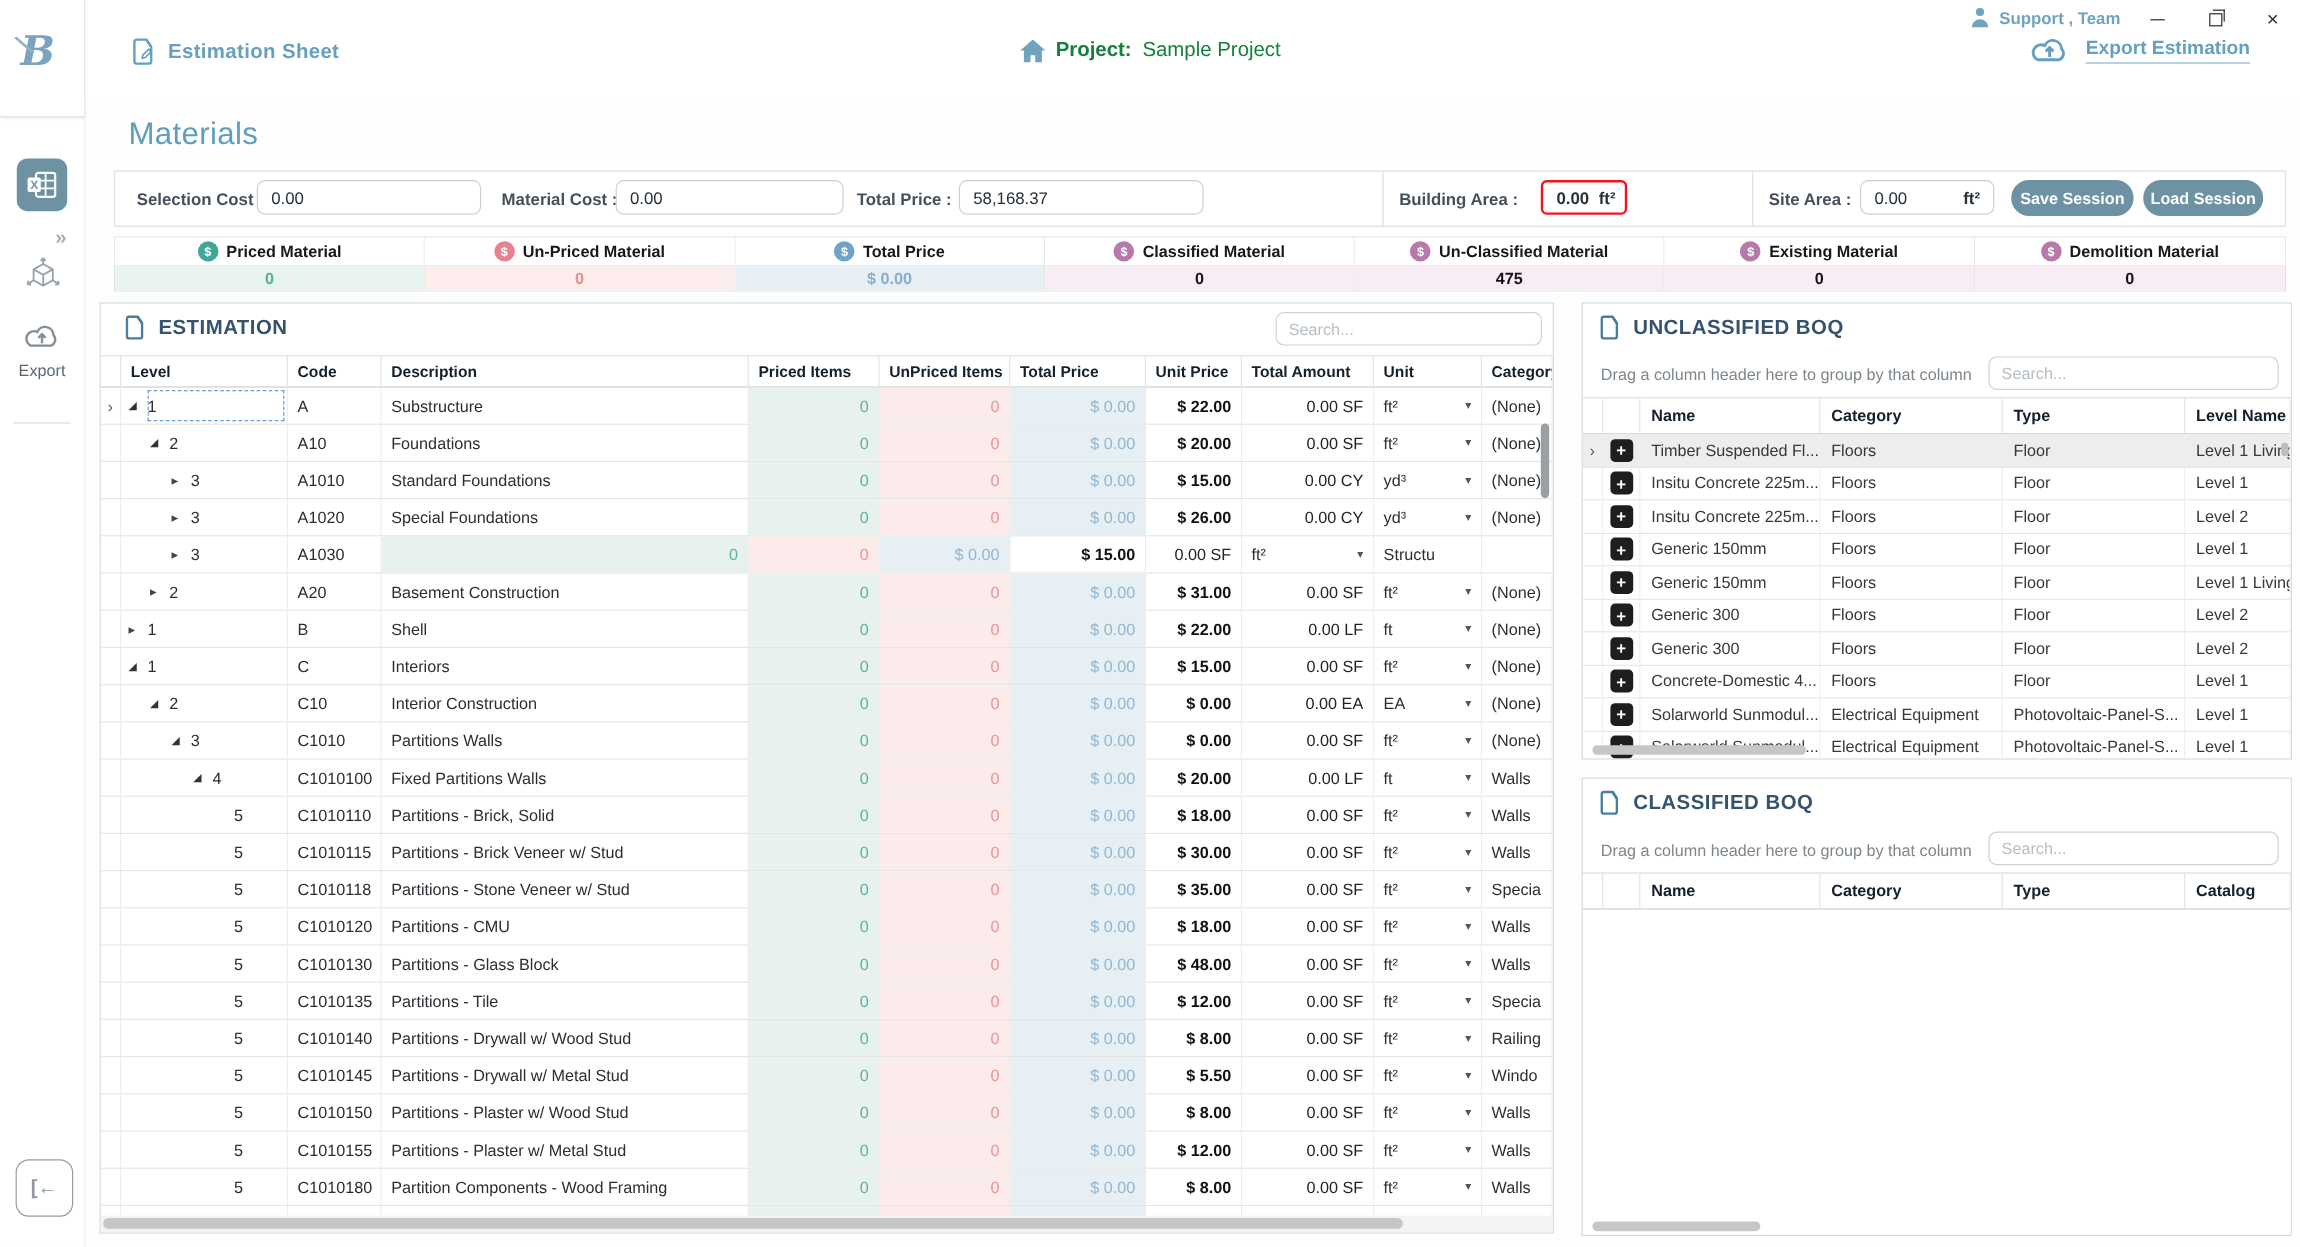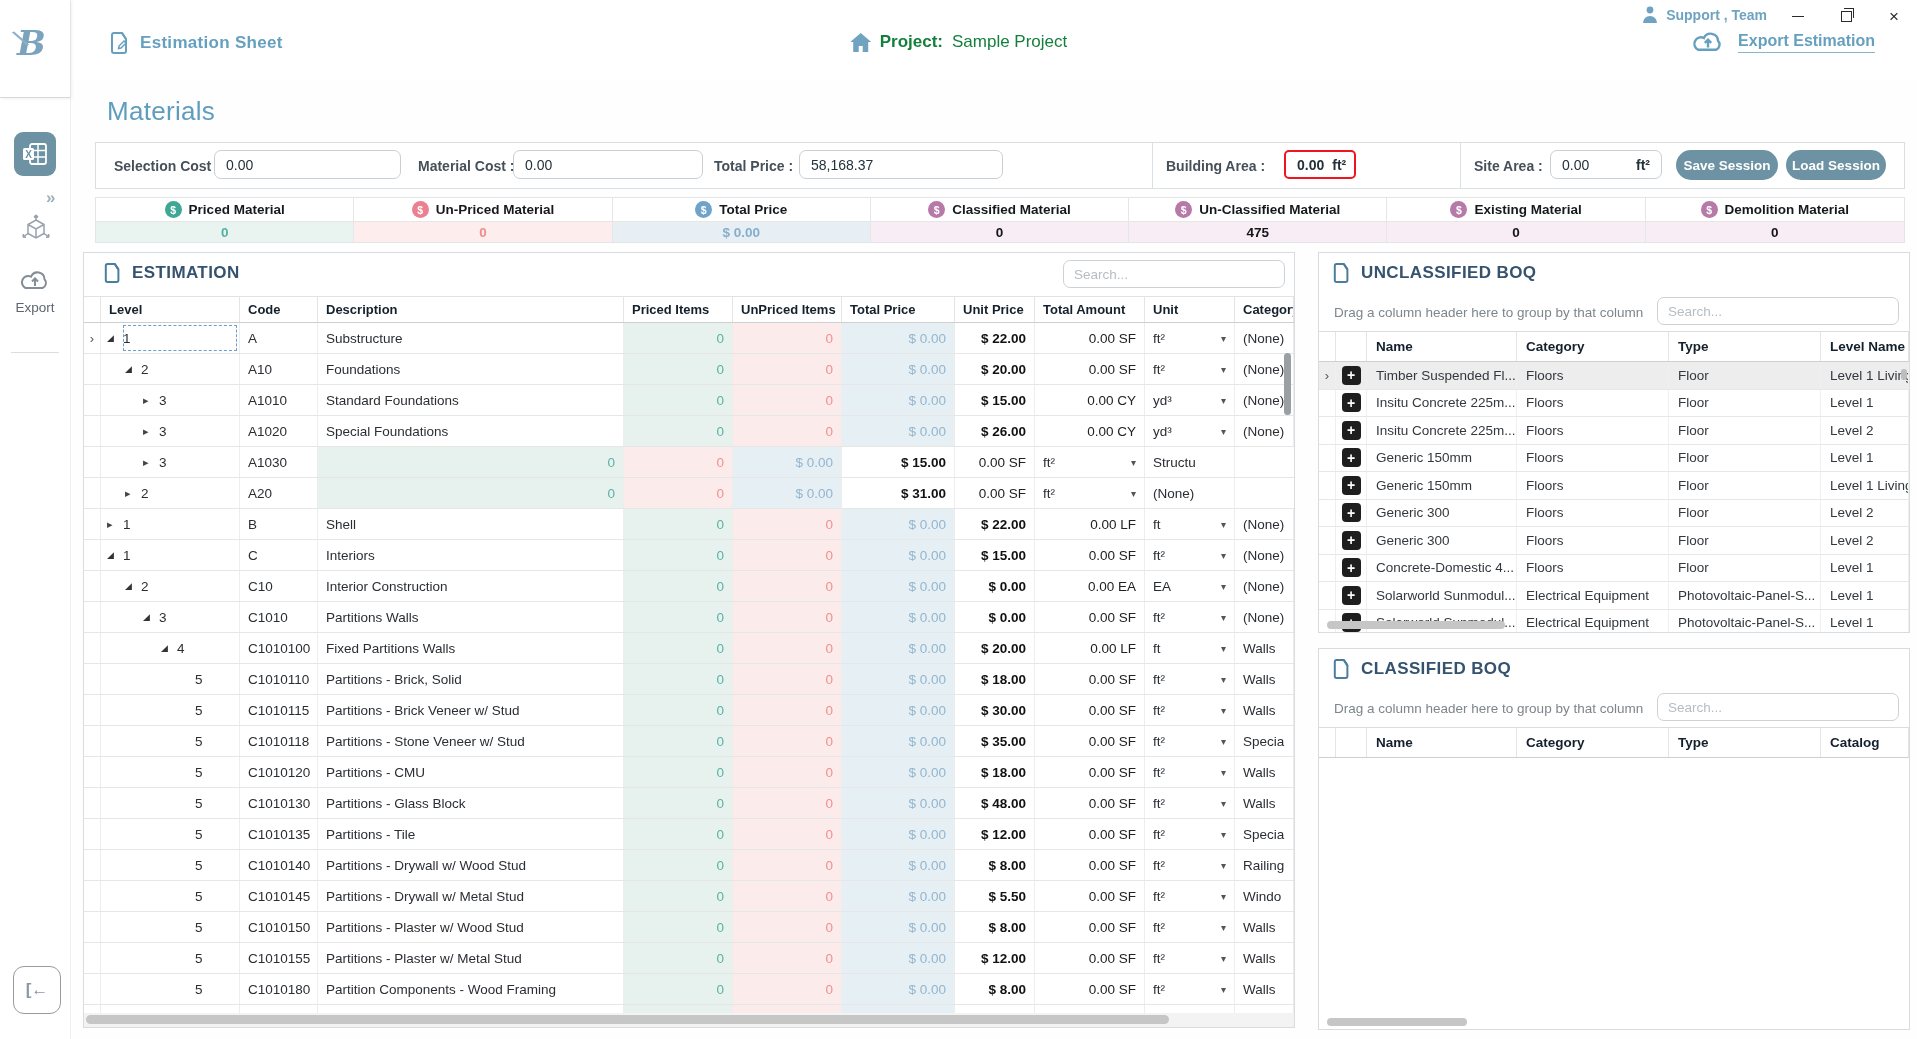--- a/index.html
+++ b/index.html
@@ -448,20 +448,21 @@
 
         <div class="row est-cols">
           <div class="exp-cell"></div>
           <div class="lvl-cell">
             <span class="tree-sp" style="width: 18px;"></span>
             <span class="tree-arrow collapsed"></span>
             <span>2</span>
 
           </div>
           <div>A20</div>
+          <div>Basement Construction</div>
           <div class="c-priced">0</div>
           <div class="c-unpriced">0</div>
           <div class="c-total">$ 0.00</div>
           <div class="c-uprice">$ 31.00</div>
           <div class="c-amount">0.00 SF</div>
           <div class="c-unit">
             <span>ft²</span>
             <span class="dd-arrow">▾</span>
           </div>
           <div>(None)</div>

